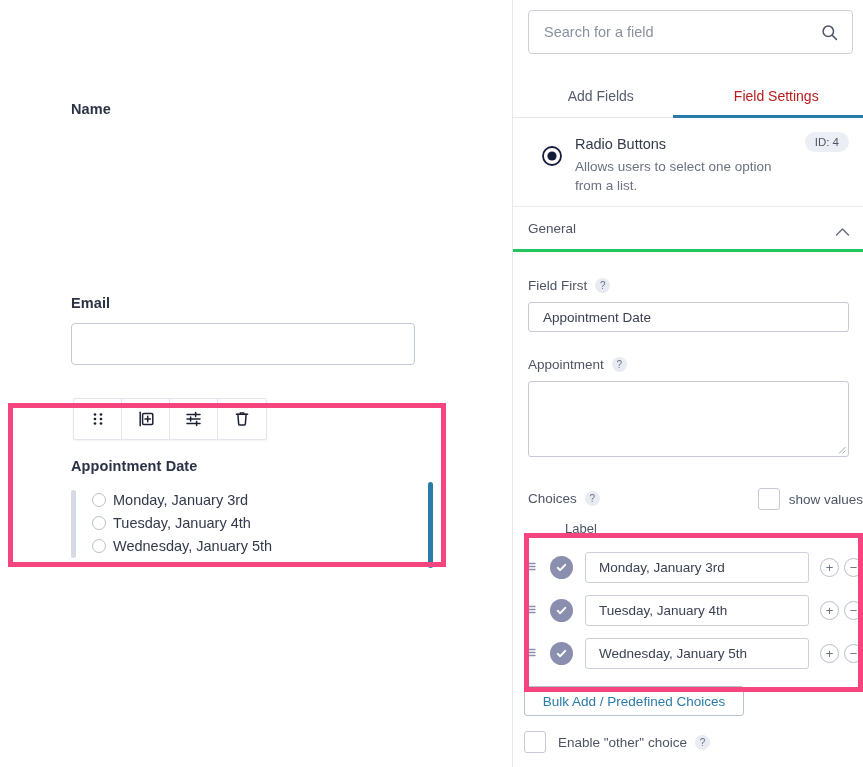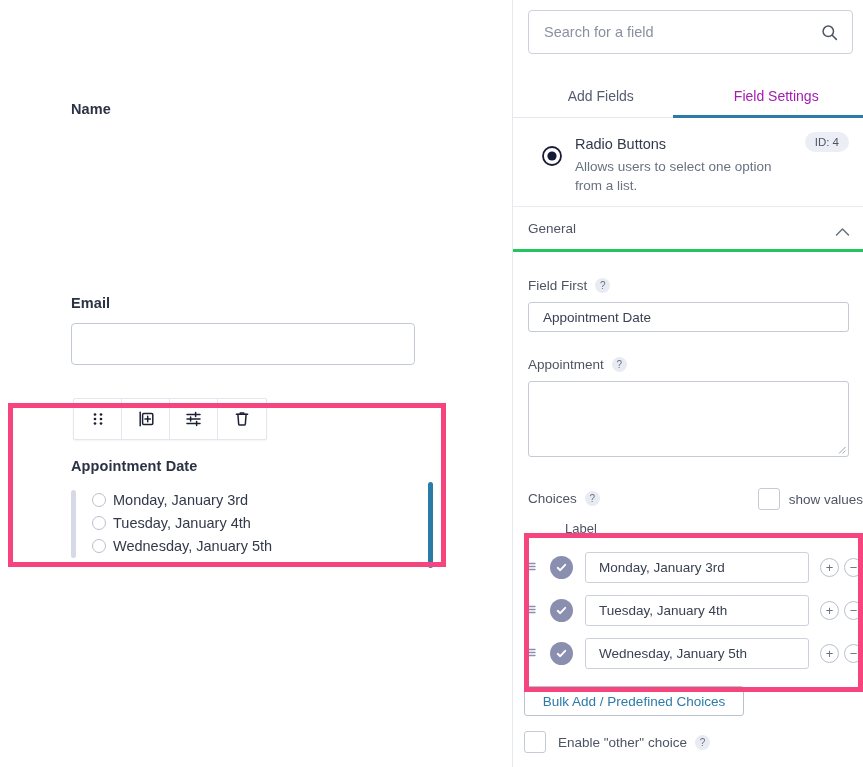--- a/index.html
+++ b/index.html
@@ -115,21 +115,21 @@
     position: absolute; left: 0; top: 78px;
     width: 351px; height: 39px;
     border-bottom: 1px solid #e4e7ed;
     display: flex;
   }
   #panel-tabs .tab {
     flex: 1; display: flex; align-items: flex-start; justify-content: center;
     font-size: 14px; color: #555c6b; padding-top: 10px;
     box-sizing: border-box;
   }
-  #panel-tabs .tab.active { color: #a21caf; text-align: right; }
+  #panel-tabs .tab.active { color: #b91c1c; text-align: right; }
   #panel-tabs .tab.active::after {
     content: ""; position: absolute; bottom: -1px;
     left: 160px; width: 191px; height: 3px; background: #2b7ba8;
   }
 
   
   #field-type-header {
     position: absolute; left: 0; top: 118px;
     width: 351px; height: 89px;
     border-bottom: 1px solid #e9ebf0;

